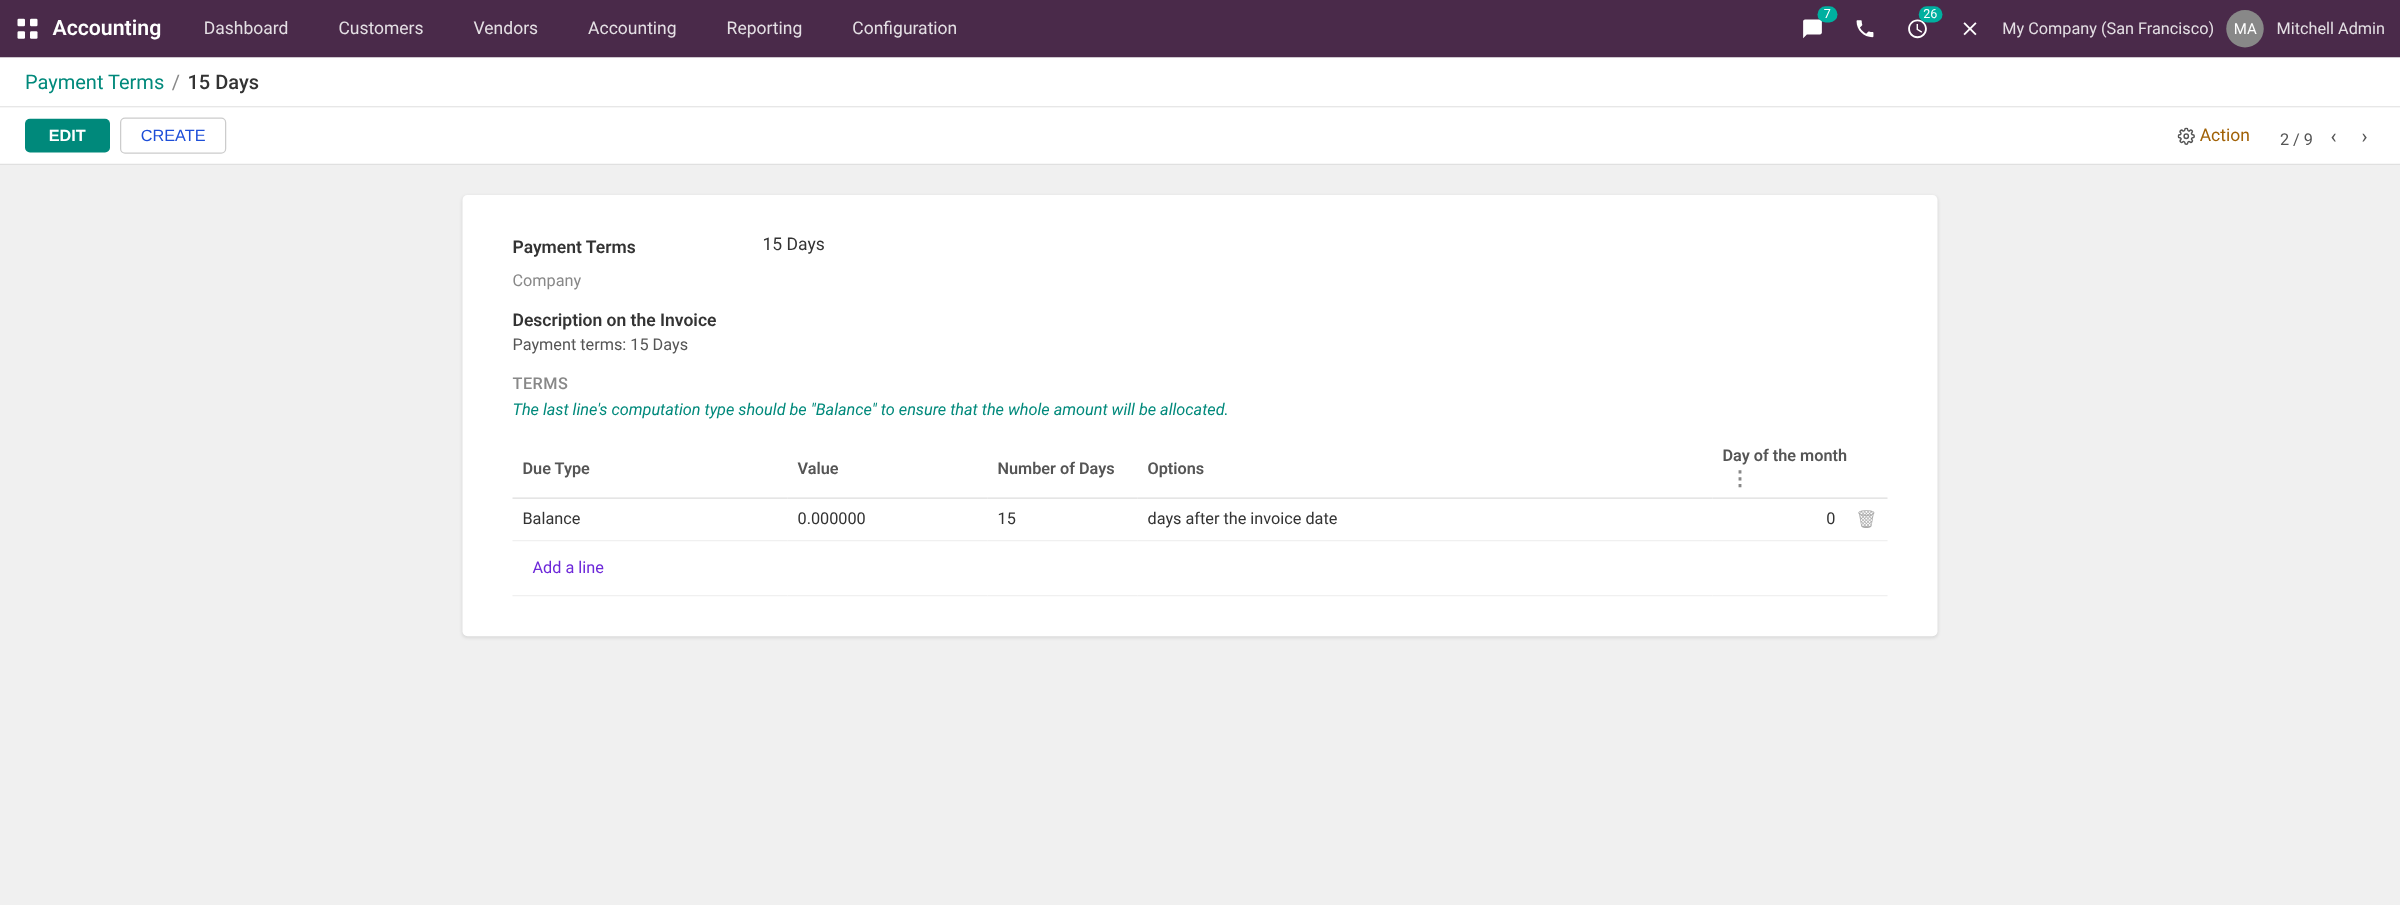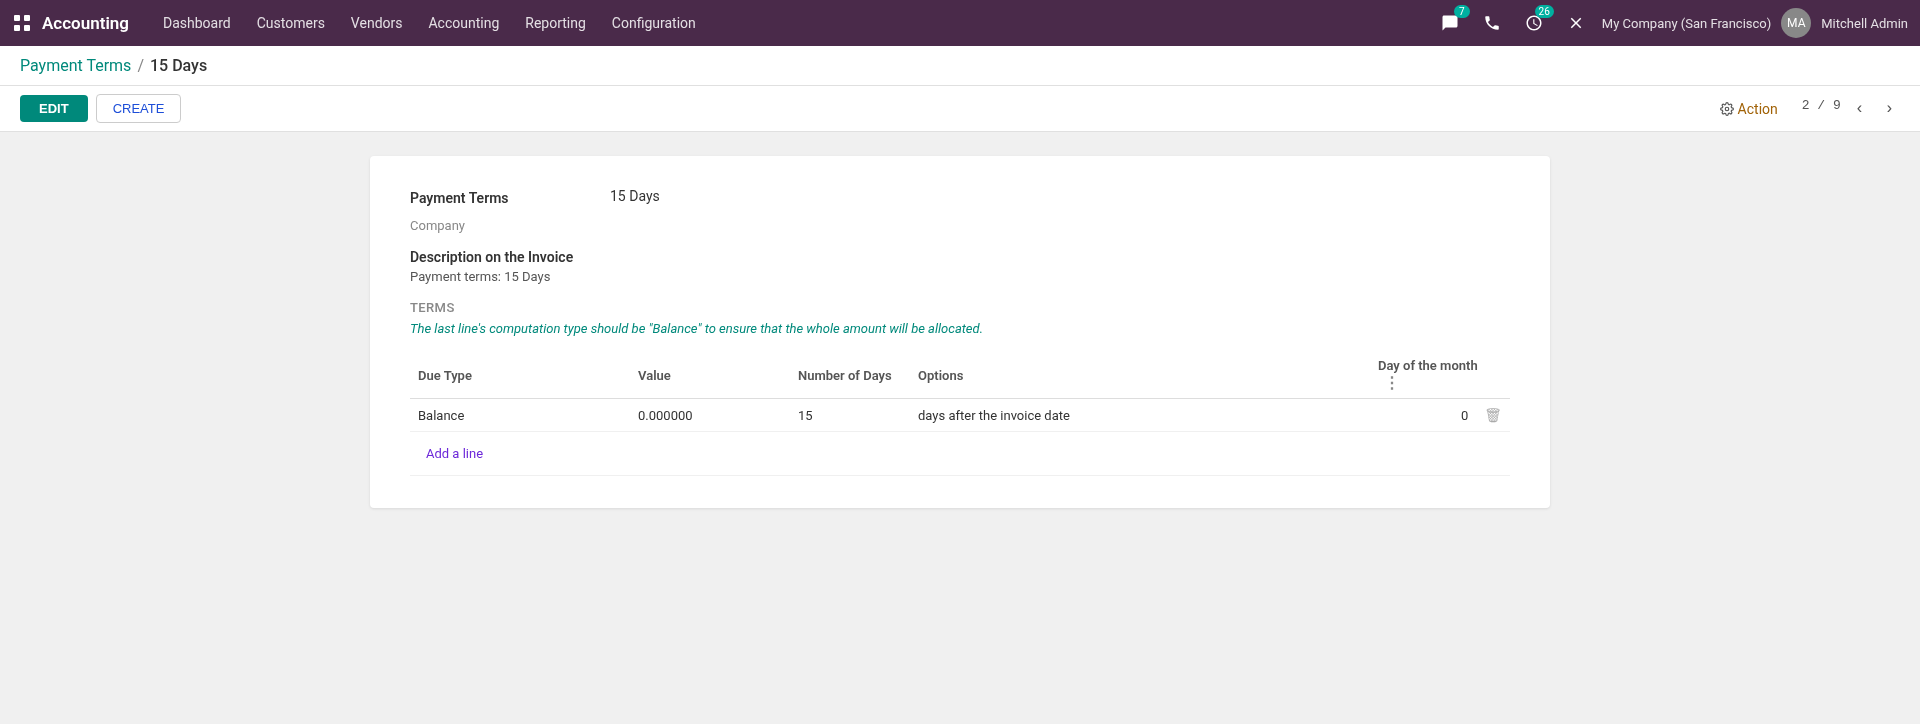--- a/index.html
+++ b/index.html
@@ -24,21 +24,21 @@
     .topnav-brand {
       font-size: 17px;
       font-weight: 600;
       color: white;
       margin-right: 24px;
       white-space: nowrap;
     }
     .topnav-menu {
       display: flex;
       align-items: flex-start;
-      gap: 6px;
+      gap: 20px;
       flex: 1;
     }
     .topnav-menu-item {
       color: rgba(255,255,255,0.85);
       padding: 6px 10px;
       border-radius: 4px;
       cursor: pointer;
       font-size: 14px;
       white-space: nowrap;
     }
@@ -150,26 +150,25 @@
     .action-btn {
       display: flex;
       align-items: center;
       gap: 4px;
       color: #a16207;
       cursor: pointer;
       font-size: 14px;
     }
     .pagination {
       display: flex;
-      align-items: flex-start;
+      align-items: flex-end;
       gap: 8px;
       margin-left: 16px;
       color: #555;
       font-size: 13px;
-      font-family: Liberation Mono, monospace;
     }
     .pagination-arrow {
       cursor: pointer;
       color: #555;
       font-size: 16px;
       padding: 2px 6px;
     }
 
     
     .main-content {

